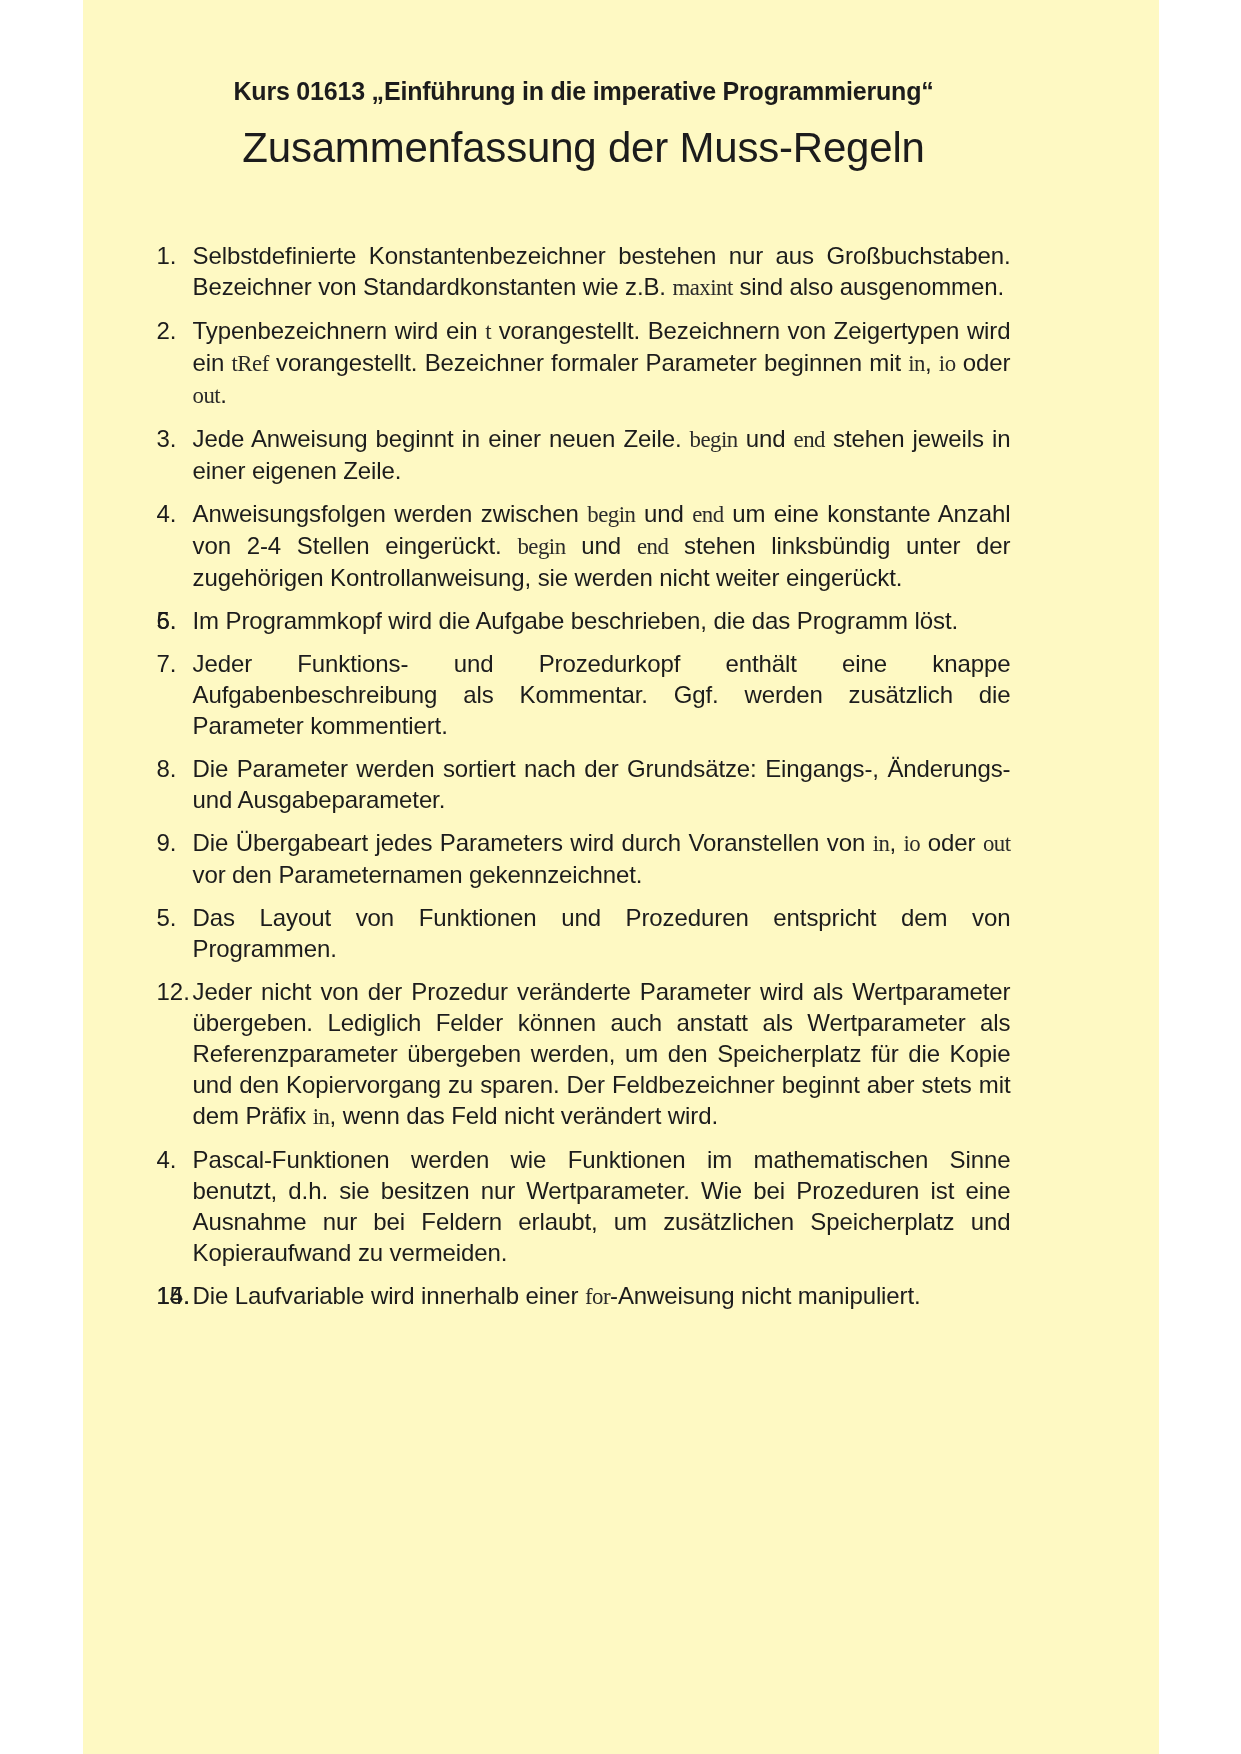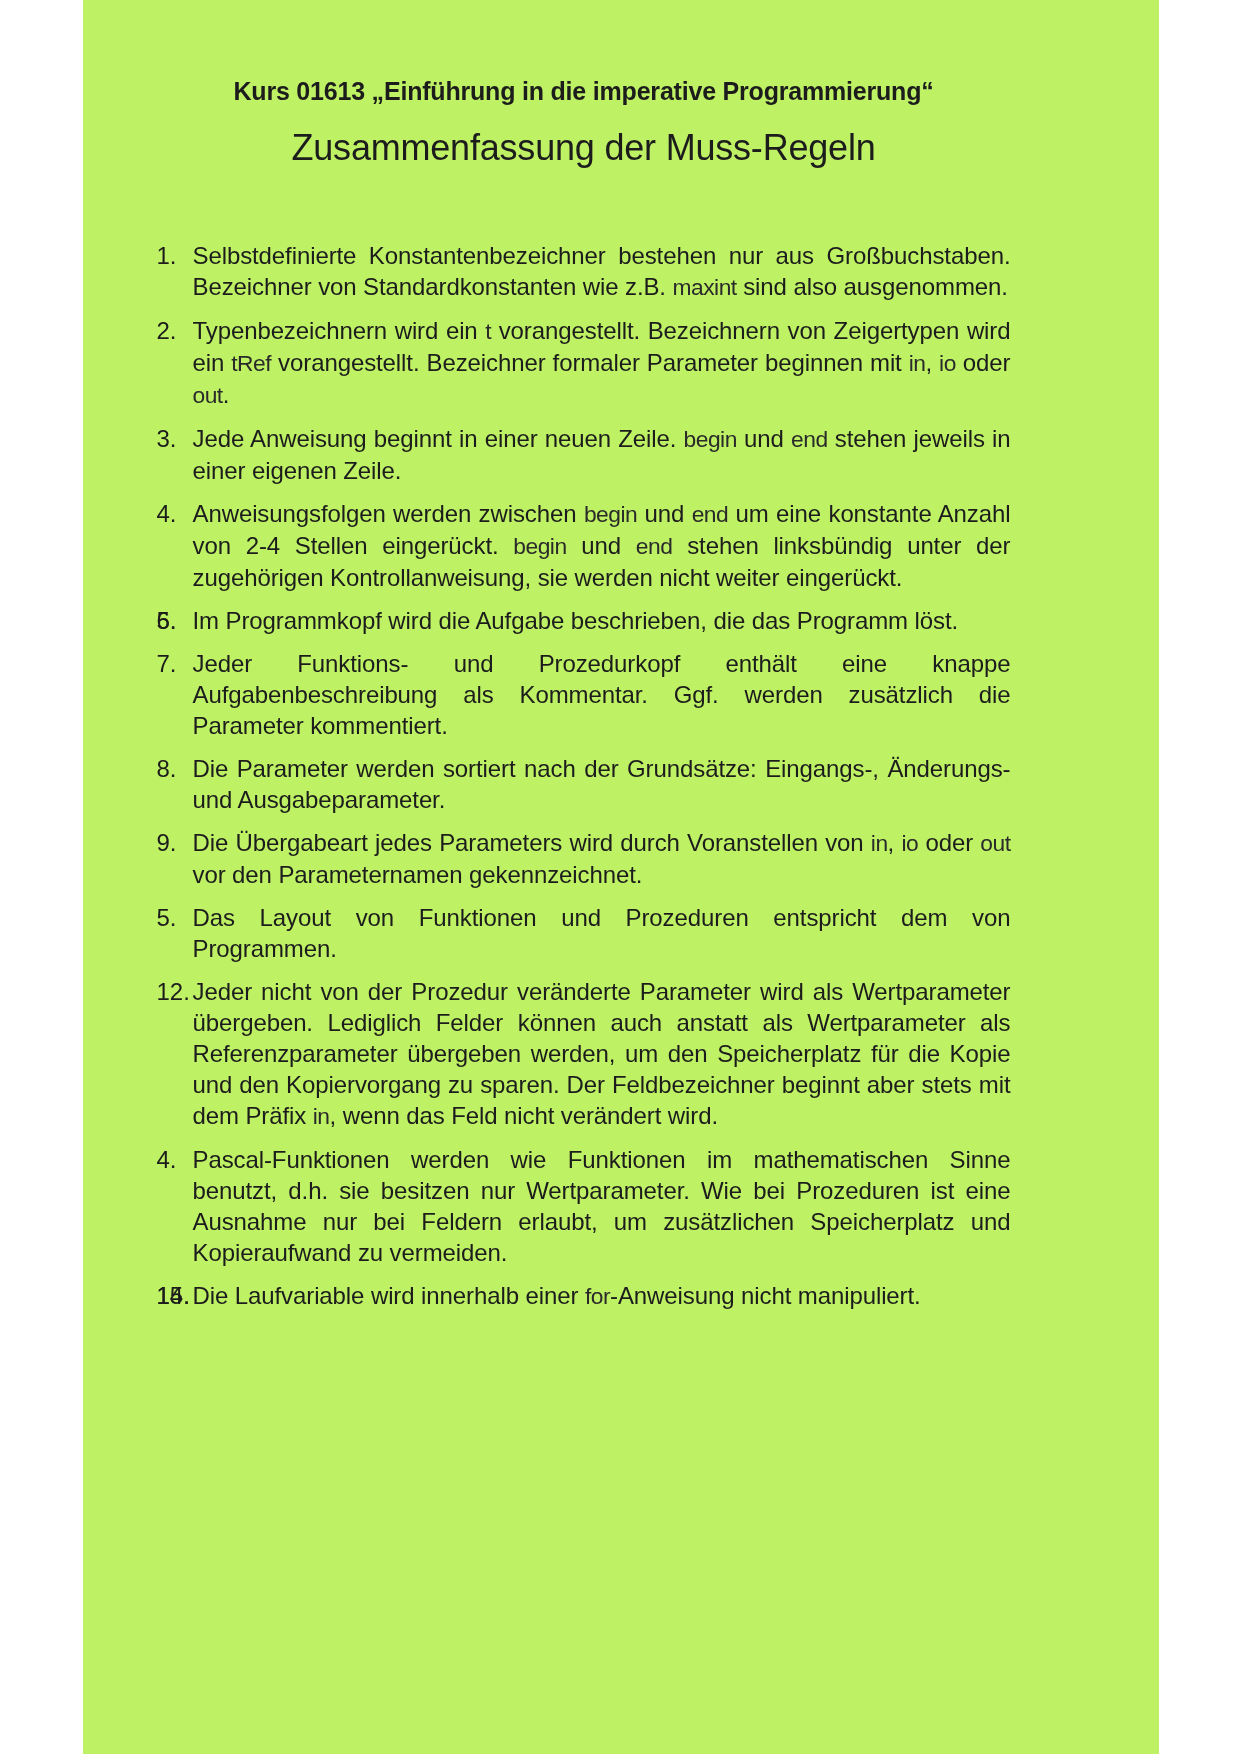--- a/index.html
+++ b/index.html
@@ -6,36 +6,36 @@
     margin: 0;
     padding: 0;
     background: #ffffff;
   }
   .page {
     position: relative;
     width: 1076px;
     height: 1754px;
     margin: 0 auto;
     box-sizing: border-box;
-    background: #bef264;
+    background: #fef9c3;
     padding: 76px 148px 0 74px;
     font-family: "Liberation Sans", "DejaVu Sans", sans-serif;
     color: #1c1c1c;
     overflow: hidden;
   }
   .doc-header {
     text-align: center;
     font-size: 25px;
     line-height: 30px;
     font-weight: 700;
     letter-spacing: -0.2px;
   }
   .doc-title {
     text-align: center;
-    font-size: 36px;
+    font-size: 42px;
     line-height: 44px;
     font-weight: 400;
     margin: 20px 0 0 0;
     letter-spacing: -0.2px;
   }
   ol.rules {
     list-style: none;
     margin: 70px 0 0 0;
     padding: 0;
     font-size: 24px;
@@ -50,21 +50,21 @@
     hyphens: none;
   }
   ol.rules .num {
     position: absolute;
     left: 0;
     top: 0;
     text-align: left;
     letter-spacing: 0;
   }
   .code {
-    font-family: Liberation Sans, sans-serif;
+    font-family: Liberation Serif, serif;
     font-size: 0.95em;
     letter-spacing: -0.5px;
     color: #2a2a2a;
     white-space: nowrap;
   }
 </style>
 </head>
 <body>
 
 <div class="page">

